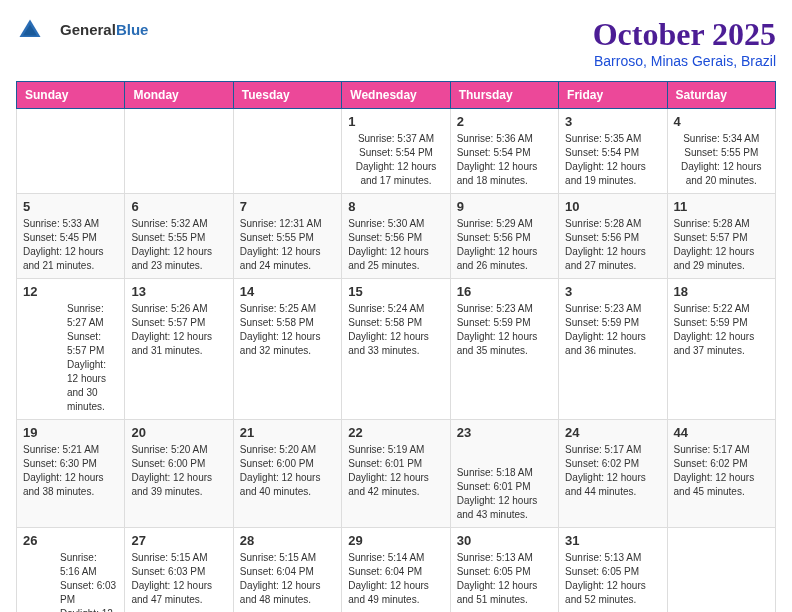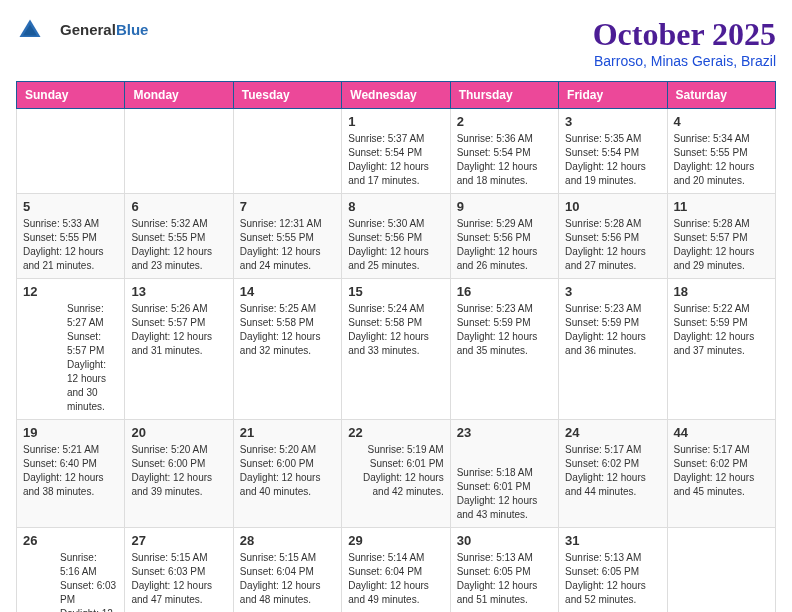--- a/index.html
+++ b/index.html
@@ -114,48 +114,48 @@
         <th>Saturday</th>
       </tr>
   </thead>
   <tbody id="calendar-body">
   <tr>
         <td class="empty-cell"></td>
         <td class="empty-cell"></td>
         <td class="empty-cell"></td>
         <td>
           <span class="day-number">1</span>
-          <div class="day-info" style="white-space: pre-line;">Sunrise: 5:37 AM
+          <div class="day-info" style="white-space: pre-line; text-align: center;">Sunrise: 5:37 AM
 Sunset: 5:54 PM
 Daylight: 12 hours and 17 minutes.</div>
         </td>
         <td>
           <span class="day-number">2</span>
           <div class="day-info" style="white-space: pre-line;">Sunrise: 5:36 AM
 Sunset: 5:54 PM
 Daylight: 12 hours and 18 minutes.</div>
         </td>
         <td>
           <span class="day-number">3</span>
           <div class="day-info" style="white-space: pre-line;">Sunrise: 5:35 AM
 Sunset: 5:54 PM
 Daylight: 12 hours and 19 minutes.</div>
         </td>
         <td>
           <span class="day-number">4</span>
-          <div class="day-info" style="white-space: pre-line;">Sunrise: 5:34 AM
+          <div class="day-info" style="white-space: pre-line; text-align: center;">Sunrise: 5:34 AM
 Sunset: 5:55 PM
 Daylight: 12 hours and 20 minutes.</div>
         </td>
       </tr>
       <tr>
         <td>
           <span class="day-number">5</span>
           <div class="day-info" style="white-space: pre-line;">Sunrise: 5:33 AM
-Sunset: 5:55 PM
+Sunset: 5:45 PM
 Daylight: 12 hours and 21 minutes.</div>
         </td>
         <td>
           <span class="day-number">6</span>
           <div class="day-info" style="white-space: pre-line;">Sunrise: 5:32 AM
 Sunset: 5:55 PM
 Daylight: 12 hours and 23 minutes.</div>
         </td>
         <td>
           <span class="day-number">7</span>
@@ -229,38 +229,38 @@
           <span class="day-number">18</span>
           <div class="day-info" style="white-space: pre-line;">Sunrise: 5:22 AM
 Sunset: 5:59 PM
 Daylight: 12 hours and 37 minutes.</div>
         </td>
       </tr>
       <tr>
         <td>
           <span class="day-number">19</span>
           <div class="day-info" style="white-space: pre-line;">Sunrise: 5:21 AM
-Sunset: 6:40 PM
+Sunset: 6:30 PM
 Daylight: 12 hours and 38 minutes.</div>
         </td>
         <td>
           <span class="day-number">20</span>
           <div class="day-info" style="white-space: pre-line;">Sunrise: 5:20 AM
 Sunset: 6:00 PM
 Daylight: 12 hours and 39 minutes.</div>
         </td>
         <td>
           <span class="day-number">21</span>
           <div class="day-info" style="white-space: pre-line;">Sunrise: 5:20 AM
 Sunset: 6:00 PM
 Daylight: 12 hours and 40 minutes.</div>
         </td>
         <td>
           <span class="day-number">22</span>
-          <div class="day-info" style="white-space: pre-line; text-align: right;">Sunrise: 5:19 AM
+          <div class="day-info" style="white-space: pre-line;">Sunrise: 5:19 AM
 Sunset: 6:01 PM
 Daylight: 12 hours and 42 minutes.</div>
         </td>
         <td>
           <span class="day-number">23</span>
           <div class="day-info" style="white-space: pre-line; margin-top: 26px;">Sunrise: 5:18 AM
 Sunset: 6:01 PM
 Daylight: 12 hours and 43 minutes.</div>
         </td>
         <td>

